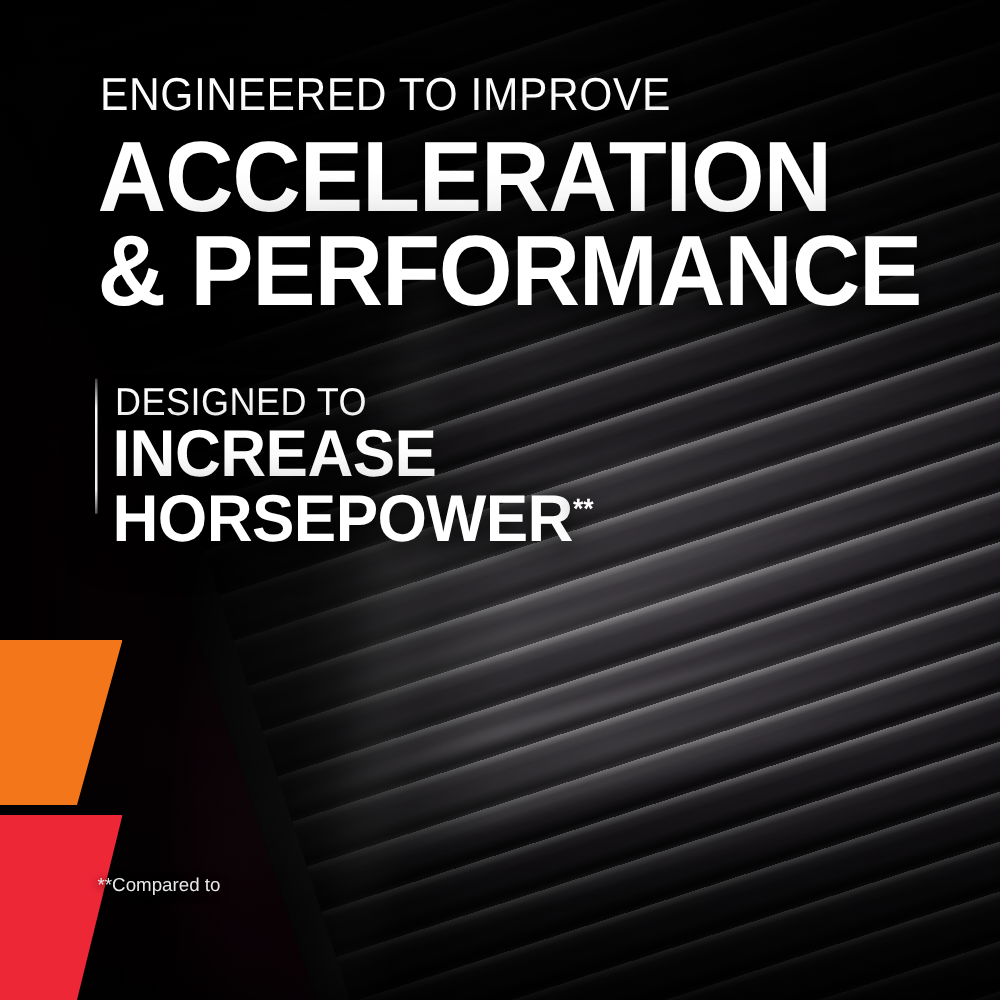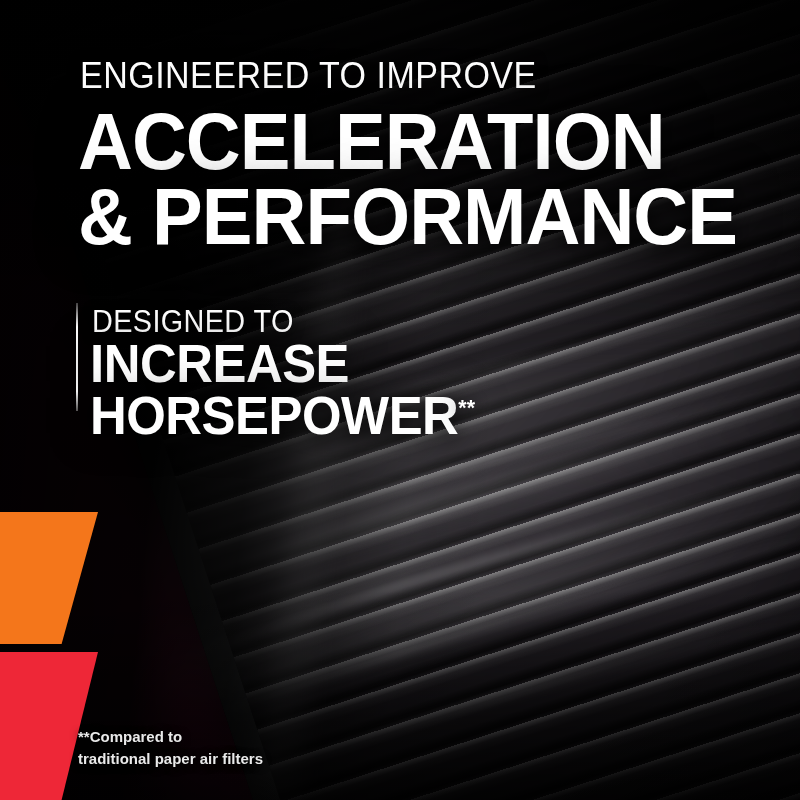--- a/index.html
+++ b/index.html
@@ -231,23 +231,23 @@
     text-shadow:0 3px 18px rgba(0,0,0,.92), 0 0 40px rgba(0,0,0,.7);
   }
   .sub-headline .l2 { display:block; }
   .sub-headline sup {
     font-size:.42em;
     vertical-align:super;
     letter-spacing:0;
   }
 
   .footnote {
-    left:78px; top:726px;
+    left:78px; top:698px;
     font-size:15px;
-    font-weight:700;
+    font-weight:400;
     line-height:1.45;
     color:#e9e9e9;
     white-space:nowrap;
     text-shadow:0 1px 8px rgba(0,0,0,.95);
   }
   .footnote .fl { display:block; }
 </style>
 </head>
 <body>
 
@@ -350,16 +350,15 @@
 
   <div class="copy sub-eyebrow">DESIGNED TO</div>
 
   <div class="copy sub-headline">
     <span class="l1">INCREASE</span>
     <span class="l2"><span>HORSEPOWER</span><sup>**</sup></span>
   </div>
 
   <div class="copy footnote">
     <span class="fl">**Compared to</span>
-    <span class="fl">traditional paper air filters</span>
   </div>
 
 </div>
 
 </body></html>

